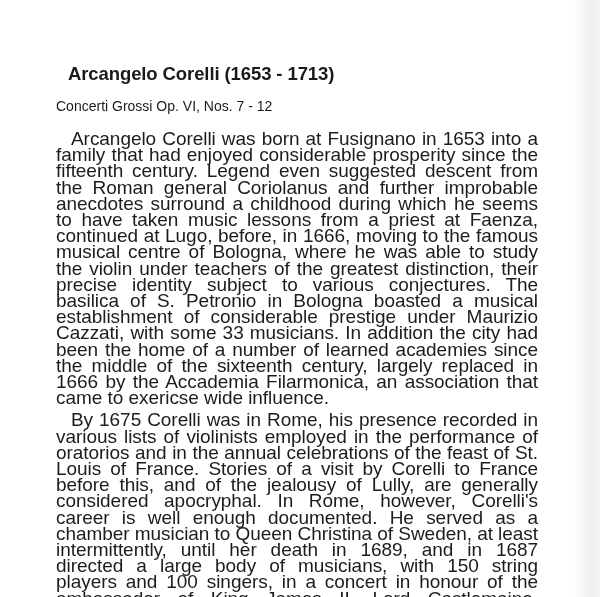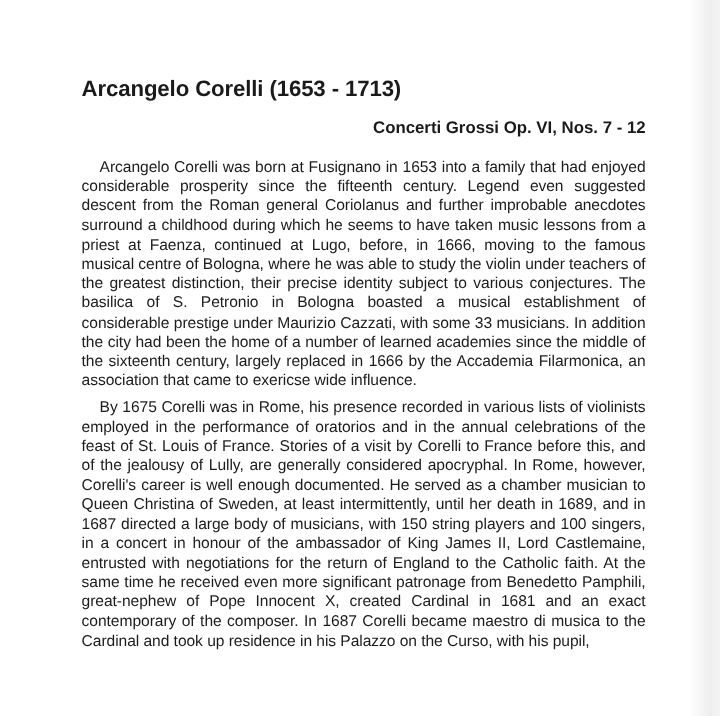--- a/index.html
+++ b/index.html
@@ -32,35 +32,34 @@
   .title {
     font-size: 18.5px;
     font-weight: bold;
     margin: 12px;
     line-height: 22px;
     letter-spacing: -0.1px;
     color: #1a1a1a;
   }
   .subtitle {
     font-size: 14px;
-    font-weight: bold;
+    font-weight: normal;
     margin: 3px 0 0 0;
     line-height: 18px;
     color: #1a1a1a;
-    text-align: right;
   }
   .body-text {
     margin-top: 16px;
   }
   .para {
-    font-size: 13px;
+    font-size: 19px;
     line-height: 16.2px;
     text-align: justify;
     text-indent: 15px;
-    margin: 0 0 6px 12px;
+    margin: 0 0 6px 0;
     color: #1c1c1c;
     letter-spacing: -0.05px;
   }
 </style>
 </head>
 <body>
 
 <div class="edge-shade"></div>
 
 <div class="page">

